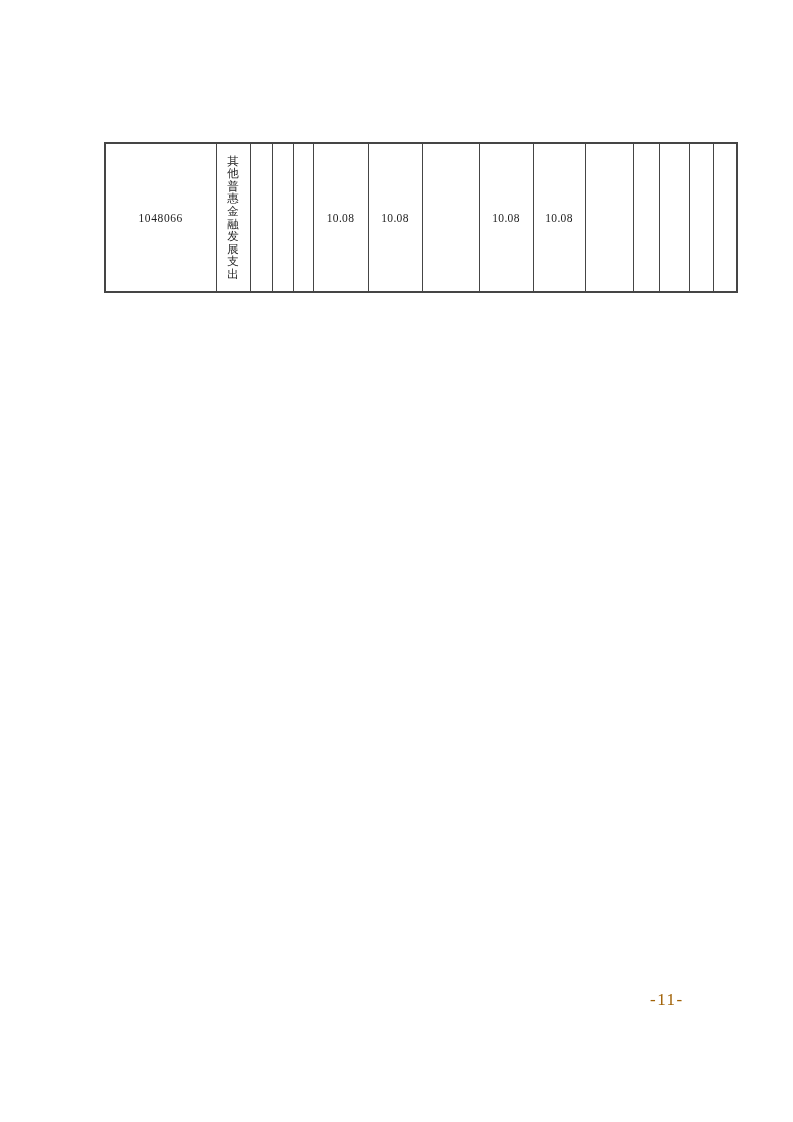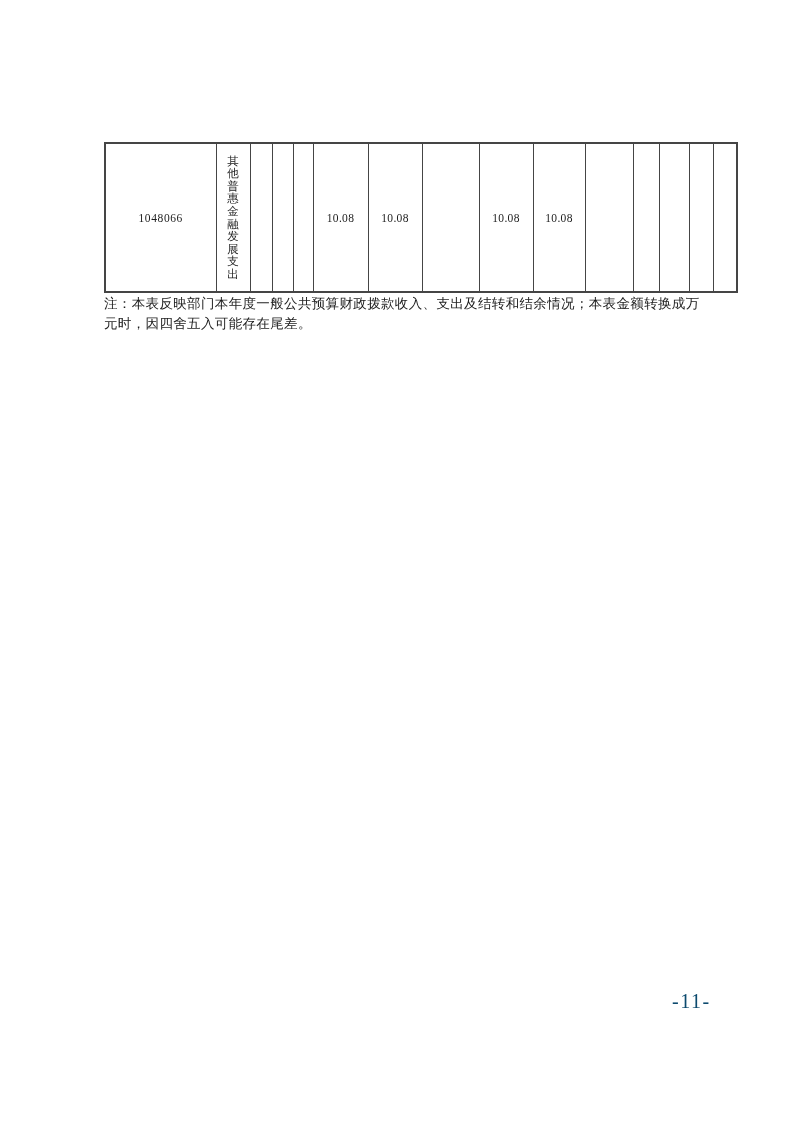--- a/index.html
+++ b/index.html
@@ -65,25 +65,25 @@
     top: 294px;
     width: 601px;
     font-size: 13.5px;
     line-height: 20px;
     letter-spacing: 0.35px;
     text-align: left;
     color: #1c1c1c;
   }
   .page-number {
     position: absolute;
-    left: 672px;
+    left: 650px;
     top: 990px;
-    font-size: 20px;
+    font-size: 17px;
     letter-spacing: 1.5px;
-    color: #0c4a6e;
+    color: #a16207;
   }
 </style>
 </head>
 <body>
 
 <div class="page">
 
   <table class="budget-table">
     <colgroup>
       <col style="width:111px">
@@ -120,17 +120,16 @@
         <td class="value-cell">10.08</td>
         <td class="value-cell"></td>
         <td class="value-cell"></td>
         <td class="value-cell"></td>
         <td class="value-cell"></td>
         <td class="value-cell"></td>
       </tr>
     </tbody>
   </table>
 
-  <div class="note">注：本表反映部门本年度一般公共预算财政拨款收入、支出及结转和结余情况；本表金额转换成万元时，因四舍五入可能存在尾差。</div>
 
   <div class="page-number">-11-</div>
 
 </div>
 
 </body></html>

